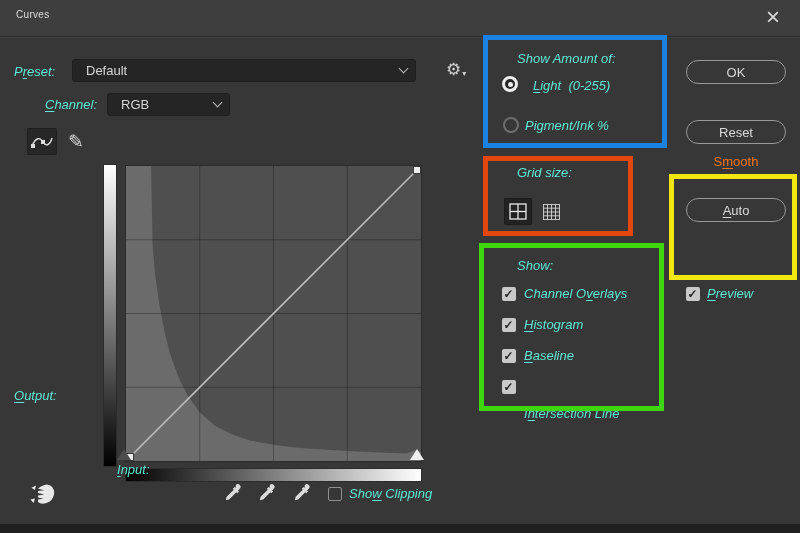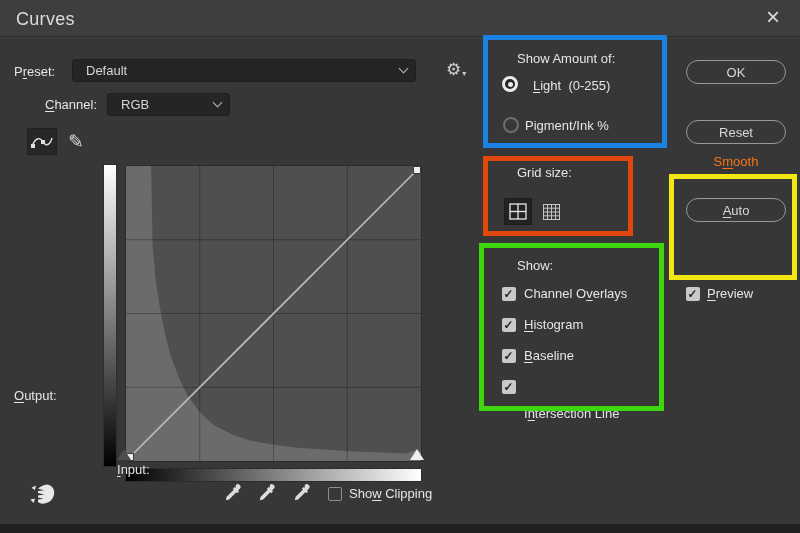--- a/index.html
+++ b/index.html
@@ -1,24 +1,24 @@
 <!DOCTYPE html>
 <html><head>
 <meta charset="utf-8">
 <style>
   * { margin:0; padding:0; box-sizing:border-box; }
   html,body { width:800px; height:533px; }
   body { background:#202020; font-family:"Liberation Sans", sans-serif; color:#d2d2d2; font-size:13px; overflow:hidden; }
   .dialog { position:absolute; left:0; top:0; width:800px; height:533px; }
   .titlebar { position:absolute; left:0; top:0; width:800px; height:36px; background:#3e3e3e; }
-  .title { position:absolute; left:16px; top:9px; font-size:18px; color:#dcdcdc; letter-spacing:.3px; }
+  .title { position:absolute; left:16px; top:9px; font-size:10px; color:#dcdcdc; letter-spacing:.3px; }
   .close { position:absolute; right:12px; top:2px; font-size:24px; color:#d8d8d8; width:30px; height:30px; text-align:center; line-height:30px; cursor:default; }
   .content { position:absolute; left:0; top:36px; width:800px; height:488px; background:#373737; border-top:1px solid #2a2a2a; box-shadow:inset 0 1px 0 #414141; }
   .abs { position:absolute; }
-  .lbl { color:#e5e5e5; white-space:pre; }
+  .lbl { color:#5eead4; white-space:pre;font-style:italic; }
   .u { text-decoration:underline; text-underline-offset:2px; }
   .dropdown { position:absolute; background:#252525; border:1px solid #1e1e1e; border-radius:3px; height:23px; display:flex; align-items:center; padding:0 8px 0 13px; color:#d6d6d6; }
   .dropdown .val { flex:1; }
   .chev { width:7px; height:7px; border-right:1.5px solid #b9b9b9; border-bottom:1.5px solid #b9b9b9; transform:rotate(45deg); margin-top:-4px; }
   .toolbtn { position:absolute; width:30px; height:27px; display:flex; align-items:center; justify-content:center; border-radius:2px; }
   .toolbtn.sel { background:#272727; box-shadow:inset 0 0 0 1px #1f1f1f; }
   .vgrad { position:absolute; left:103px; top:127px; width:14px; height:303px; background:linear-gradient(#ffffff,#000000); border:1px solid #2c2c2c; }
   .hgrad { position:absolute; left:125px; top:431px; width:297px; height:14px; background:linear-gradient(to right,#000000,#ffffff); border:1px solid #2c2c2c; }
   .plot { position:absolute; left:125px; top:128px; width:297px; height:297px; background:#4f4f4f; border:1px solid #2c2c2c; }
   .tri { position:absolute; width:0; height:0; border-left:7px solid transparent; border-right:7px solid transparent; }

